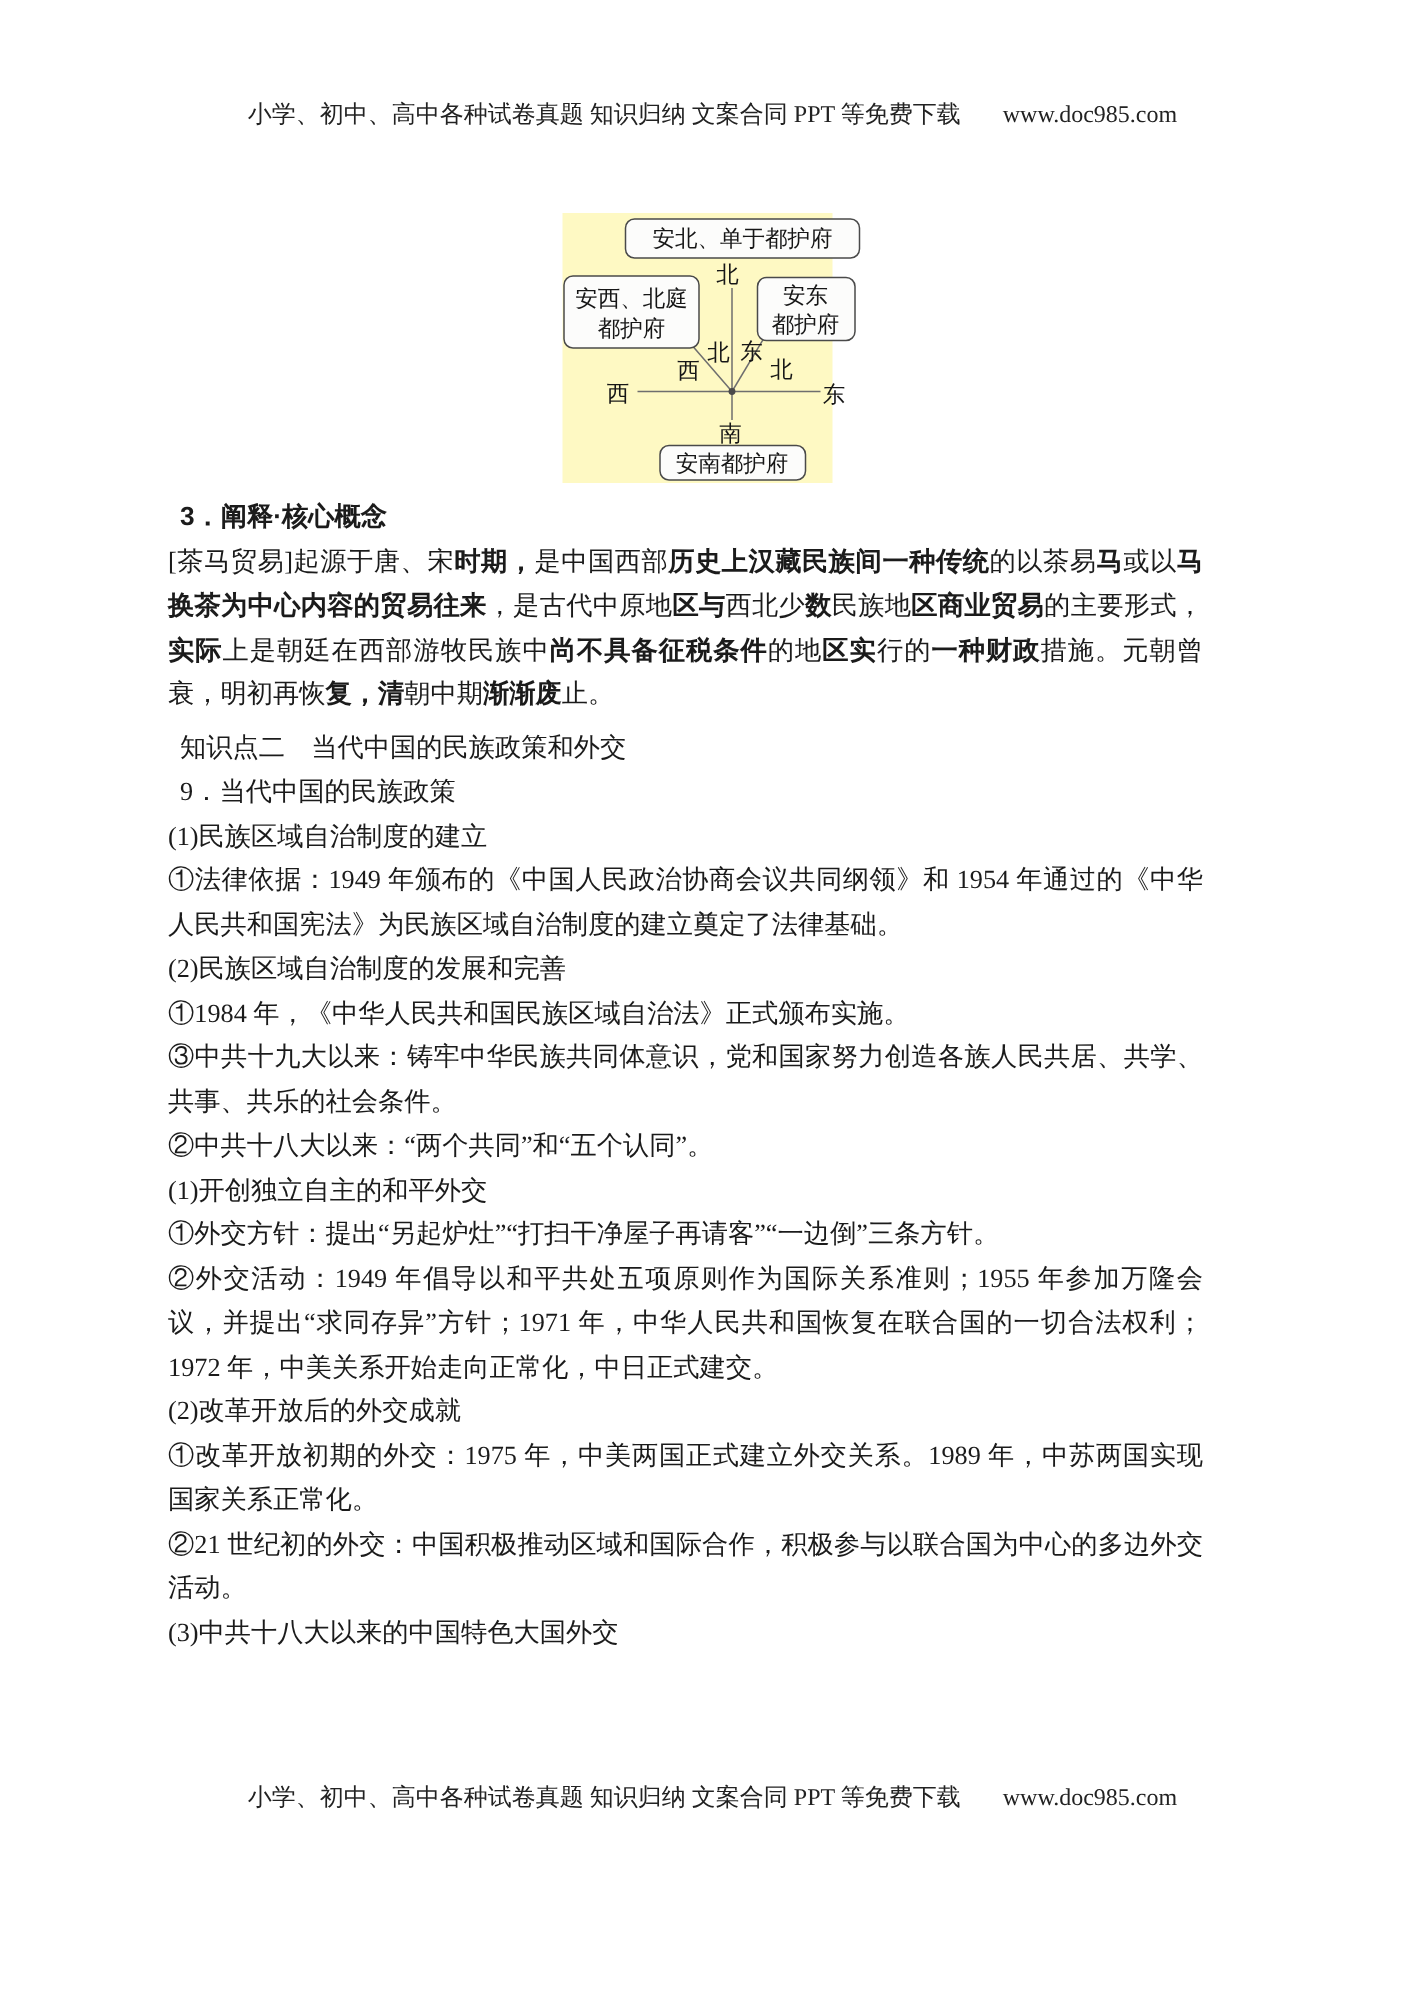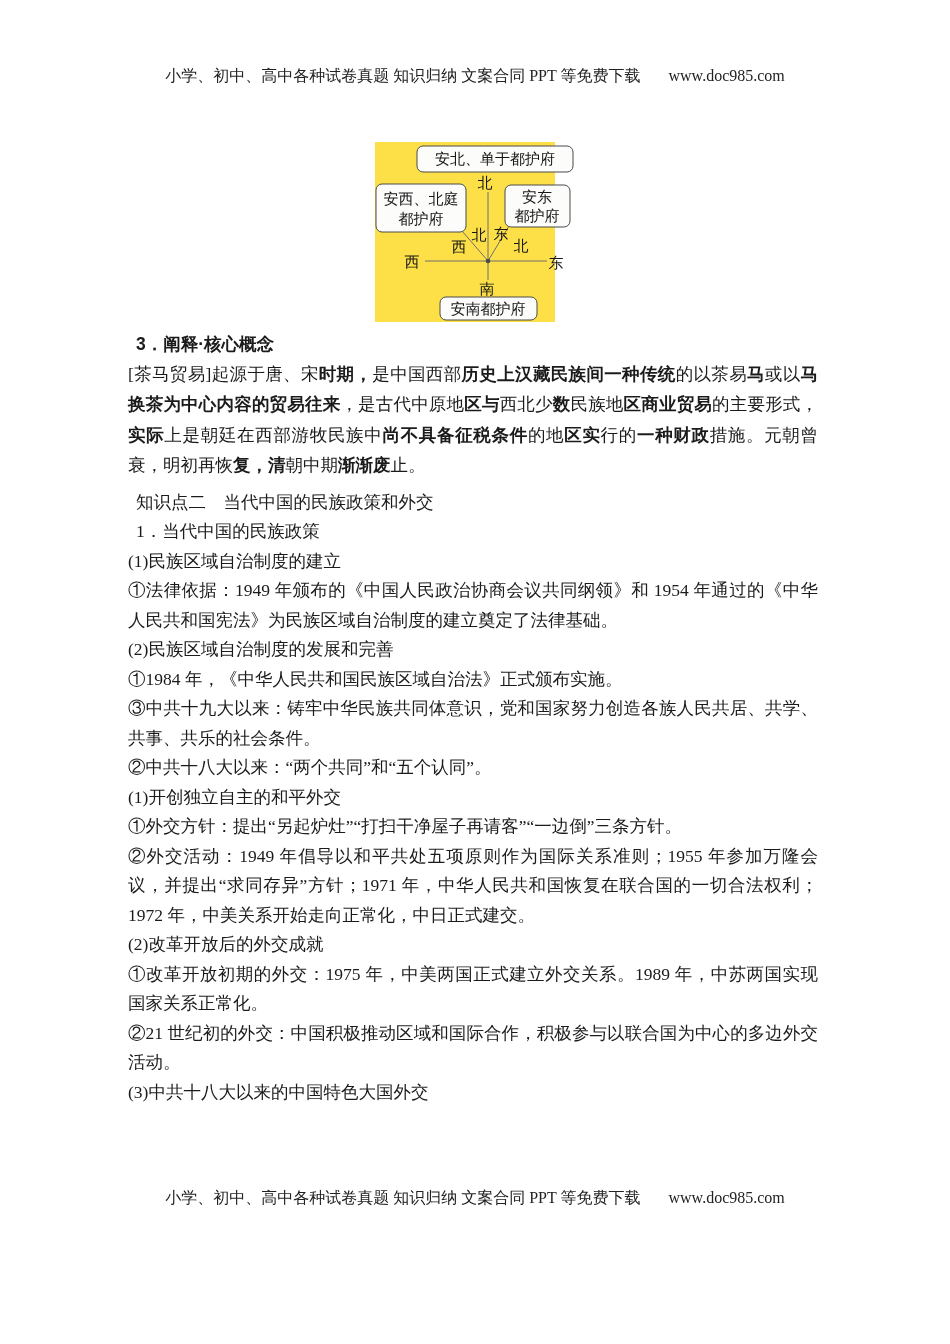--- a/index.html
+++ b/index.html
@@ -20,46 +20,46 @@
     font-size: 16px; color: #222;
     white-space: nowrap;
   }
   .runner-header { top: 66px; }
   .runner-footer { top: 1188px; }
 
   
   .diagram-panel {
     position: absolute; top: 142px; left: 375px;
     width: 180px; height: 180px;
-    background: #fde047;
+    background: #fef9c3;
     margin: 0;
   }
   .diagram-panel svg { display: block; }
   .dg-box { fill: #fcfcfb; stroke: #4a4a4a; stroke-width: 1; }
   .dg-line { stroke: #6e6e6e; stroke-width: 1; fill: none; }
   .dg-text {
     font-family: "Liberation Serif", serif;
     font-size: 15px; fill: #161616;
   }
   .dg-dir { font-size: 15px; }
 
   
   .content {
-    position: absolute; top: 330px; left: 128px; width: 690px;
+    position: absolute; top: 330px; left: 112px; width: 690px;
     font-size: 17.5px; line-height: 29.5px;
     text-align: justify;
   }
   .content p { margin: 0; }
   .indent { padding-left: 8px; }
   .section-heading {
     font-family: "Liberation Sans", sans-serif;
     font-weight: 700;
   }
   .seg { }
-  .seg-b { font-family: Liberation Mono, monospace; font-weight: 700; }
+  .seg-b { font-family: Liberation Sans, sans-serif; font-weight: 700; }
   .gap-above { margin-top: 6px !important; }
 </style>
 </head>
 <body>
 
 <div class="page">
 
   <div class="runner runner-header">
     <span>小学、初中、高中各种试卷真题 知识归纳 文案合同 PPT 等免费下载</span>
     <span>www.doc985.com</span>
@@ -96,21 +96,21 @@
       <text class="dg-text dg-dir" x="126" y="97" text-anchor="middle">东</text>
       <text class="dg-text dg-dir" x="146" y="109" text-anchor="middle">北</text>
     </svg>
   </figure>
 
   <div class="content">
     <p class="section-heading indent">3．阐释·核心概念</p>
     <p><span class="seg">[茶马贸易]起源于唐、宋</span><span class="seg seg-b">时期，</span><span class="seg">是中国西部</span><span class="seg seg-b">历史上汉藏民族间一种传统</span><span class="seg">的以茶易</span><span class="seg seg-b">马</span><span class="seg">或以</span><span class="seg seg-b">马换茶为中心内容的贸易往来</span><span class="seg">，是古代中原地</span><span class="seg seg-b">区与</span><span class="seg">西北少</span><span class="seg seg-b">数</span><span class="seg">民族地</span><span class="seg seg-b">区商业贸易</span><span class="seg">的主要形式，</span><span class="seg seg-b">实际</span><span class="seg">上是朝廷在西部游牧民族中</span><span class="seg seg-b">尚不具备征税条件</span><span class="seg">的地</span><span class="seg seg-b">区实</span><span class="seg">行的</span><span class="seg seg-b">一种财政</span><span class="seg">措施。元朝曾衰，明初再恢</span><span class="seg seg-b">复，清</span><span class="seg">朝中期</span><span class="seg seg-b">渐渐废</span><span class="seg">止。</span></p>
 
     <p class="indent gap-above">知识点二　当代中国的民族政策和外交</p>
-    <p class="indent">1．当代中国的民族政策</p>
+    <p class="indent">9．当代中国的民族政策</p>
     <p>(1)民族区域自治制度的建立</p>
     <p>①法律依据：1949 年颁布的《中国人民政治协商会议共同纲领》和 1954 年通过的《中华人民共和国宪法》为民族区域自治制度的建立奠定了法律基础。</p>
     <p>(2)民族区域自治制度的发展和完善</p>
     <p>①1984 年，《中华人民共和国民族区域自治法》正式颁布实施。</p>
     <p>③中共十九大以来：铸牢中华民族共同体意识，党和国家努力创造各族人民共居、共学、共事、共乐的社会条件。</p>
     <p>②中共十八大以来：“两个共同”和“五个认同”。</p>
     <p>(1)开创独立自主的和平外交</p>
     <p>①外交方针：提出“另起炉灶”“打扫干净屋子再请客”“一边倒”三条方针。</p>
     <p>②外交活动：1949 年倡导以和平共处五项原则作为国际关系准则；1955 年参加万隆会议，并提出“求同存异”方针；1971 年，中华人民共和国恢复在联合国的一切合法权利；1972 年，中美关系开始走向正常化，中日正式建交。</p>
     <p>(2)改革开放后的外交成就</p>

